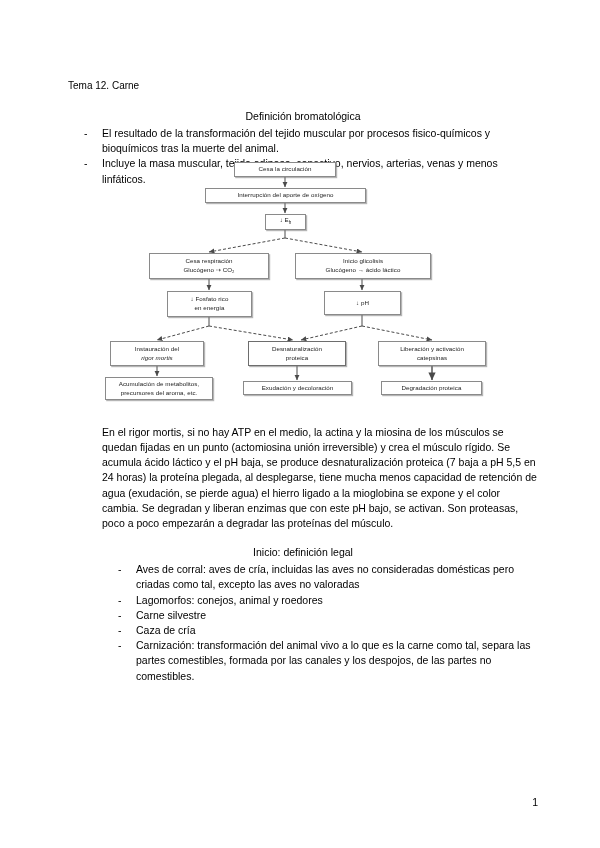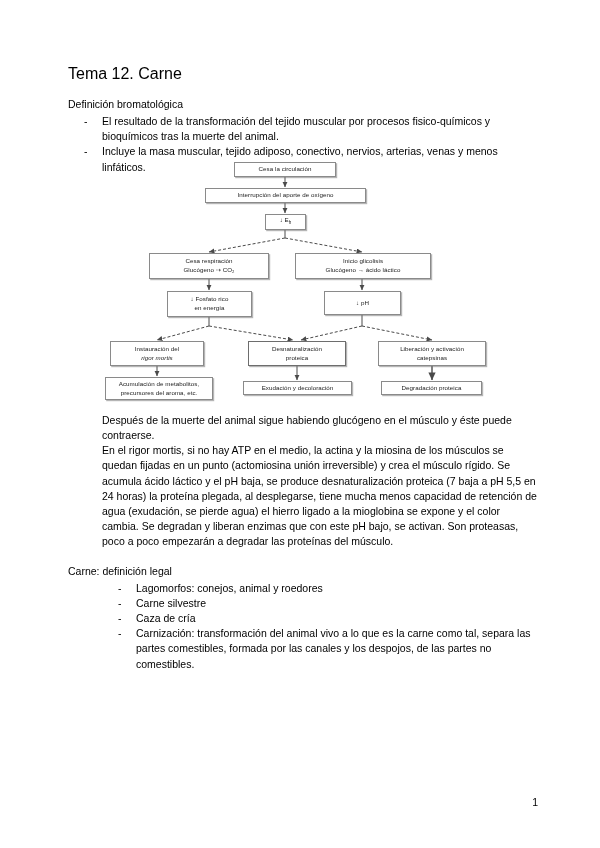--- a/index.html
+++ b/index.html
@@ -20,28 +20,29 @@
     inset: 0;
     background: #ffffff;
   }
   .content {
     position: absolute;
     left: 68px;
     top: 66px;
     width: 470px;
   }
   .doc-title {
-    font-size: 16px;
+    font-size: 10px;
     line-height: 15px;
-    margin: 0 0 16px 0;
+    margin: 12px 0 16px 0;
   }
   .section-head {
     font-size: 10.5px;
     line-height: 15px;
     margin: 0 0 2px 0;
+    text-align: center;
   }
   ul.lvl1, ul.lvl2 {
     list-style: none;
     margin: 0;
     padding: 0;
   }
   ul.lvl1 > li, ul.lvl2 > li {
     position: relative;
     font-size: 10.5px;
     line-height: 15.2px;
@@ -119,28 +120,28 @@
 
     <div class="section-head">Definición bromatológica</div>
     <ul class="lvl1">
       <li>El resultado de la transformación del tejido muscular por procesos fisico-químicos y bioquímicos tras la muerte del animal.</li>
       <li>Incluye la masa muscular, tejido adiposo, conectivo, nervios, arterias, venas y menos linfáticos.</li>
     </ul>
 
     <div style="height:238px"></div>
 
     <div class="para-block" style="margin-left:34px;width:436px">
-      <span>Después de la muerte del animal sigue habiendo glucógeno en el músculo y éste puede contraerse.</span>
       <span>En el rigor mortis, si no hay ATP en el medio, la actina y la miosina de los músculos se quedan fijadas en un punto (actomiosina unión irreversible) y crea el músculo rígido. Se acumula ácido láctico y el pH baja, se produce desnaturalización proteica (7 baja a pH 5,5 en 24 horas) la proteína plegada, al desplegarse, tiene mucha menos capacidad de retención de agua (exudación, se pierde agua) el hierro ligado a la mioglobina se expone y el color cambia. Se degradan y liberan enzimas que con este pH bajo, se activan. Son proteasas, poco a poco empezarán a degradar las proteínas del músculo.</span>
     </div>
 
     <div style="height:14px"></div>
 
-    <div class="section-head">Carne: definición legal</div>
+    <div class="section-head">Inicio: definición legal</div>
     <ul class="lvl2">
+      <li>Aves de corral: aves de cría, incluidas las aves no consideradas domésticas pero criadas como tal, excepto las aves no valoradas</li>
       <li>Lagomorfos: conejos, animal y roedores</li>
       <li>Carne silvestre</li>
       <li>Caza de cría</li>
       <li>Carnización: transformación del animal vivo a lo que es la carne como tal, separa las partes comestibles, formada por las canales y los despojos, de las partes no comestibles.</li>
     </ul>
 
   </div>
 
   <div class="diagram">
 

